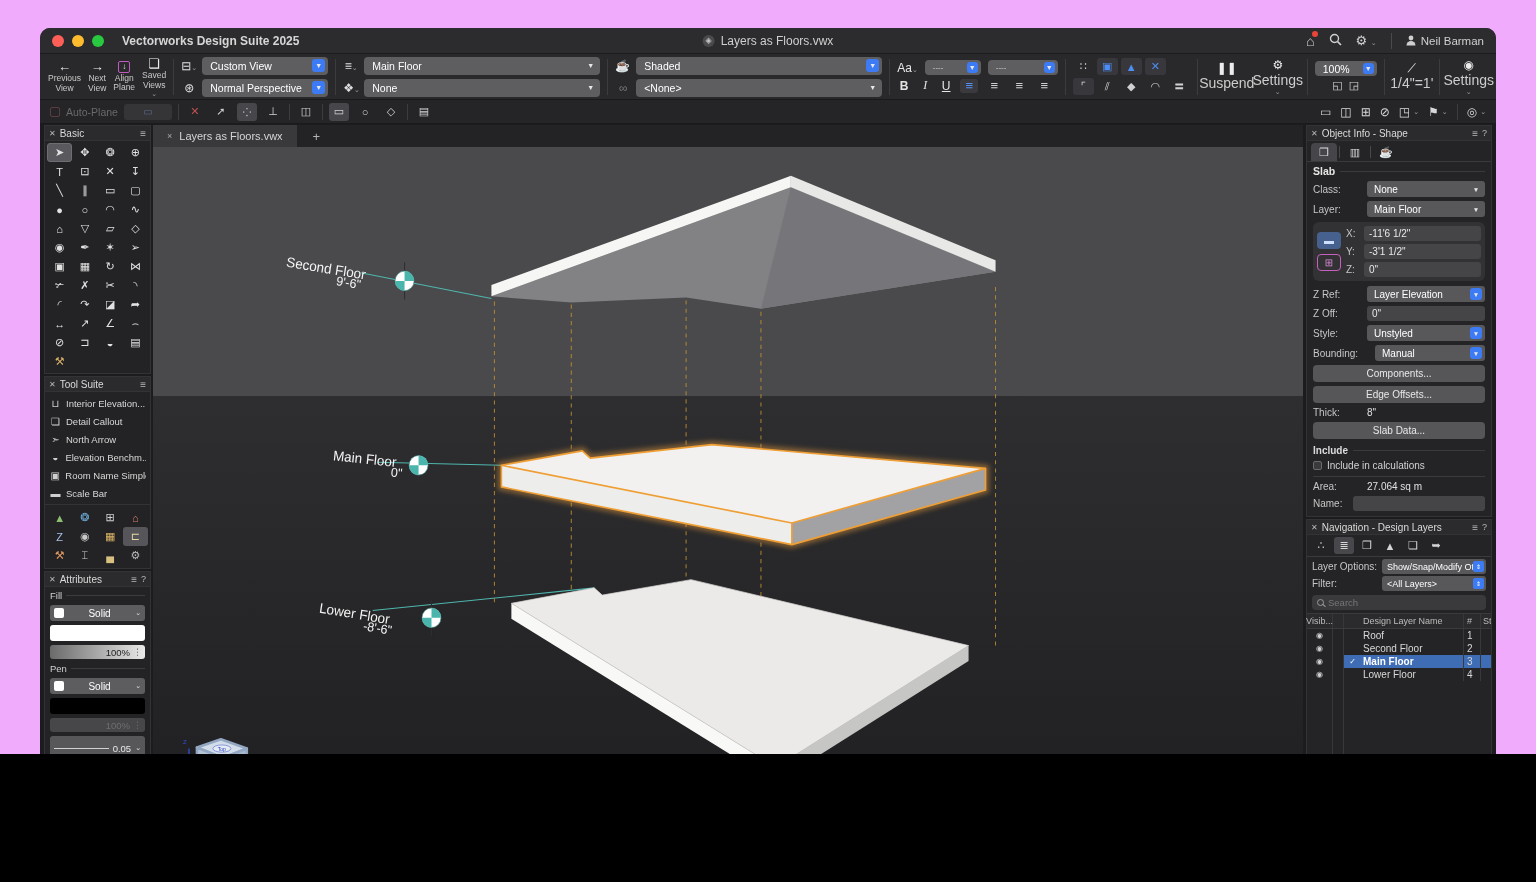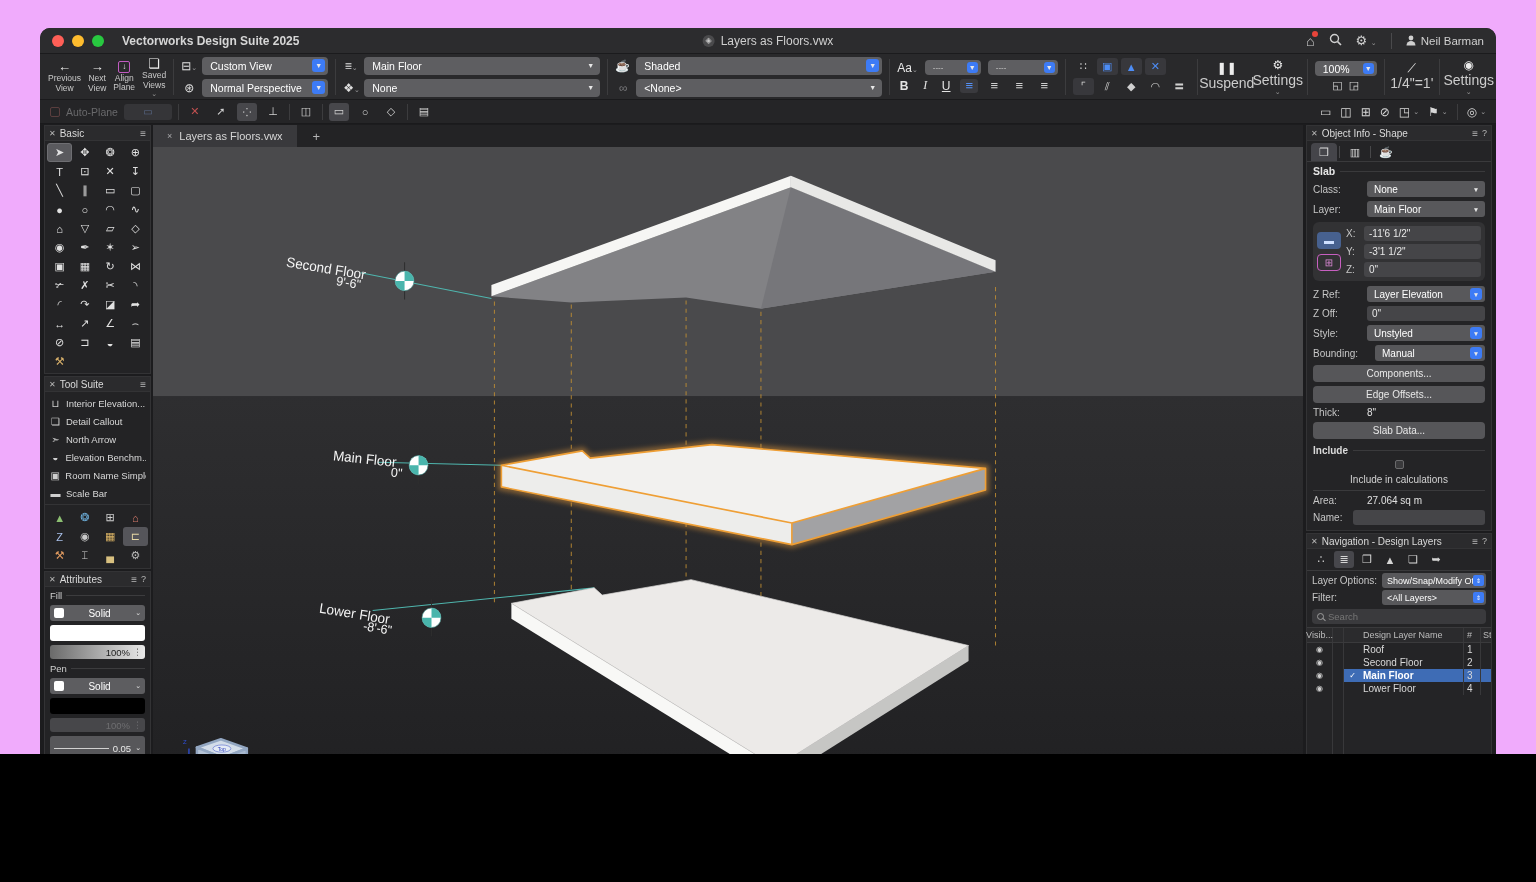--- a/index.html
+++ b/index.html
@@ -163,21 +163,21 @@
     display:flex; align-items:center; justify-content:center; }
   .crows { flex:1; display:flex; flex-direction:column; gap:3px; }
   .crow { display:flex; align-items:center; gap:4px; }
   .clbl { width:14px; font-size:10px; color:#c6c6c6; }
   .cinp { flex:1; height:15px; background:#454548; border-radius:3px; font-size:10px; color:#e8e8e8;
     display:flex; align-items:center; padding:0 5px; }
   .oibtn { margin:2px 6px; height:17px; background:#565659; border-radius:4px; display:flex; align-items:center;
     justify-content:center; font-size:10px; color:#e8e8e8; }
   .energos { display:flex; align-items:center; gap:5px; padding:4px 6px 1px; font-size:10px; font-weight:700; color:#dadada; }
   .energos::after { content:""; flex:1; height:1px; background:#3a3a3c; }
-  .chkrow { display:flex; align-items:center; gap:5px; padding:3px 6px;flex-direction:column; }
+  .chkrow { display:flex; align-items:center; gap:5px; padding:3px 6px; }
   .chk { width:9px; height:9px; border:1px solid #6a6a6c; border-radius:2px; background:#3a3a3c; }
   .chklbl { font-size:10px; color:#d2d2d2; }
   .namein { flex:1; height:15px; background:#454548; border-radius:3px; }
   .hr { height:1px; background:#3a3a3c; margin:2px 6px; }
 
   .navtabs { display:flex; align-items:center; gap:3px; padding:2px 4px; border-bottom:1px solid #3a3a3c; }
   .navtab { width:20px; height:17px; display:flex; align-items:center; justify-content:center; font-size:11px;
     color:#d4d4d4; border-radius:3px; }
   .navtab.sel { background:#47474c; }
   .nrow { display:flex; align-items:center; gap:4px; padding:2px 5px 0; }

